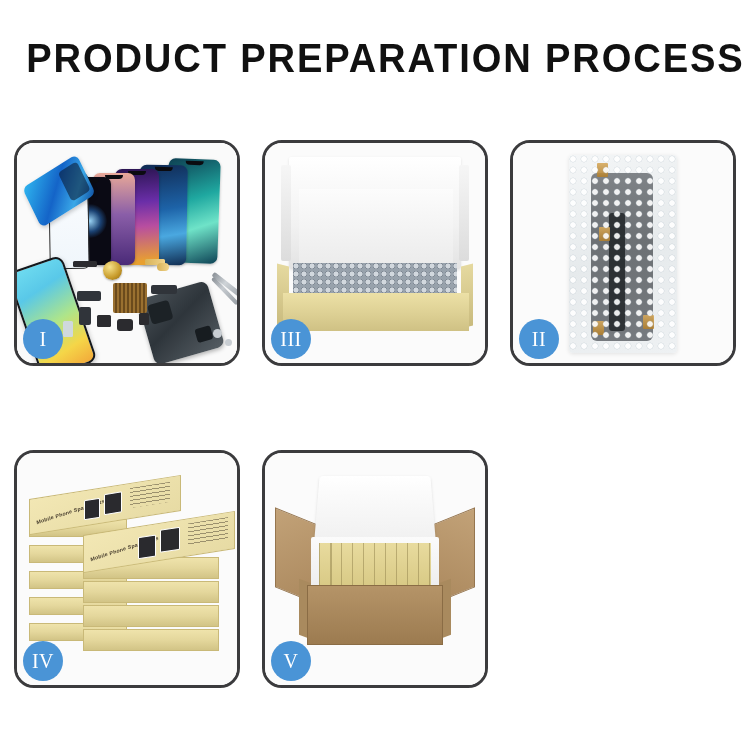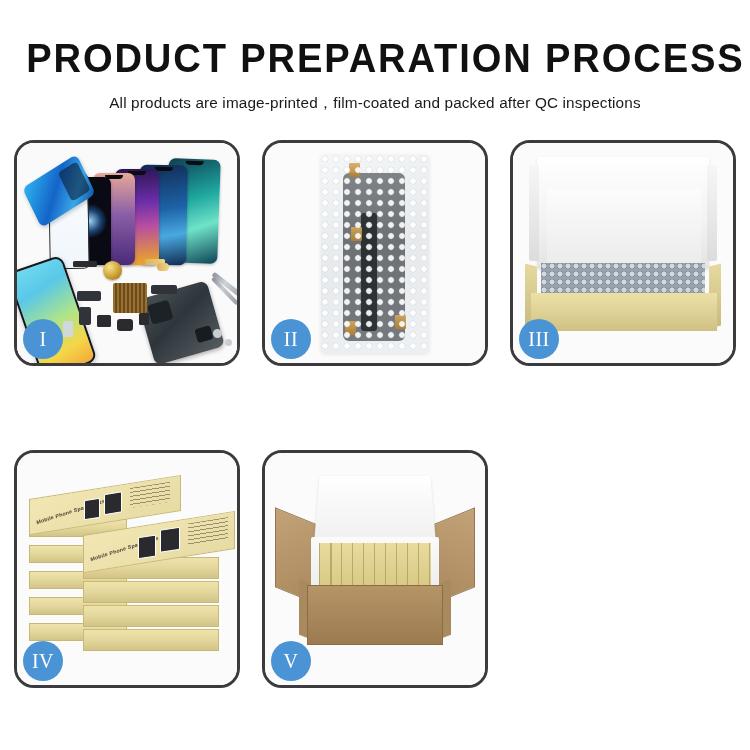--- a/index.html
+++ b/index.html
@@ -364,21 +364,20 @@
   .c6-tape {
     position:absolute; width:16px; height:20px;
     background: rgba(138,110,74,0.85);
   }
 </style>
 </head>
 <body>
 
 <div class="header">
   <div class="page-title">PRODUCT PREPARATION PROCESS</div>
-  <div class="page-subtitle">All products are image-printed，film-coated and packed after QC inspections</div>
 </div>
 
 <div class="grid">
 
   <div class="card">
     <div class="card-photo">
       <div class="p1-bg"></div>
       <div class="ph ph-5">
           <span class="ph-notch"></span>
         </div>
@@ -413,43 +412,43 @@
       <div class="part" style="left:196px; top:186px; width:9px; height:9px; background:#c9ced3; border-radius:50%;"></div>
       <div class="part" style="left:208px; top:196px; width:7px; height:7px; background:#c9ced3; border-radius:50%;"></div>
       <div class="tweezers"></div>
       <div class="tweezers2"></div>
     </div>
     <div class="badge">I</div>
   </div>
 
   <div class="card">
     <div class="card-photo">
+      <div class="box3-lid"></div>
+      <div class="box3-foam"></div>
+      <div class="box3-bubbles"></div>
+      <div class="box3-tray-left"></div>
+      <div class="box3-tray-right"></div>
+      <div class="box3-tray-front"></div>
+    </div>
+    <div class="badge">III</div>
+  </div>
+
+  <div class="card">
+    <div class="card-photo">
       <div class="bubble-bag">
         <div class="inner-part"></div>
         <div class="inner-strip"></div>
         <div class="tape" style="left:28px; top:8px;"></div>
         <div class="tape" style="left:30px; top:72px;"></div>
         <div class="tape" style="left:24px; top:166px;"></div>
         <div class="tape" style="left:74px; top:160px;"></div>
         <div class="bubble-tex"></div>
       </div>
     </div>
     <div class="badge">II</div>
-  </div>
-
-  <div class="card">
-    <div class="card-photo">
-      <div class="box3-lid"></div>
-      <div class="box3-foam"></div>
-      <div class="box3-bubbles"></div>
-      <div class="box3-tray-left"></div>
-      <div class="box3-tray-right"></div>
-      <div class="box3-tray-front"></div>
-    </div>
-    <div class="badge">III</div>
   </div>
 
   <div class="card">
     <div class="card-photo">
       <div class="stack">
 
         <div class="sbox" style="left:12px; top:66px; width:96px; height:16px;"></div>
         <div class="sbox" style="left:12px; top:92px; width:96px; height:16px;"></div>
         <div class="sbox" style="left:12px; top:118px; width:96px; height:16px;"></div>
         <div class="sbox" style="left:12px; top:144px; width:96px; height:16px;"></div>

